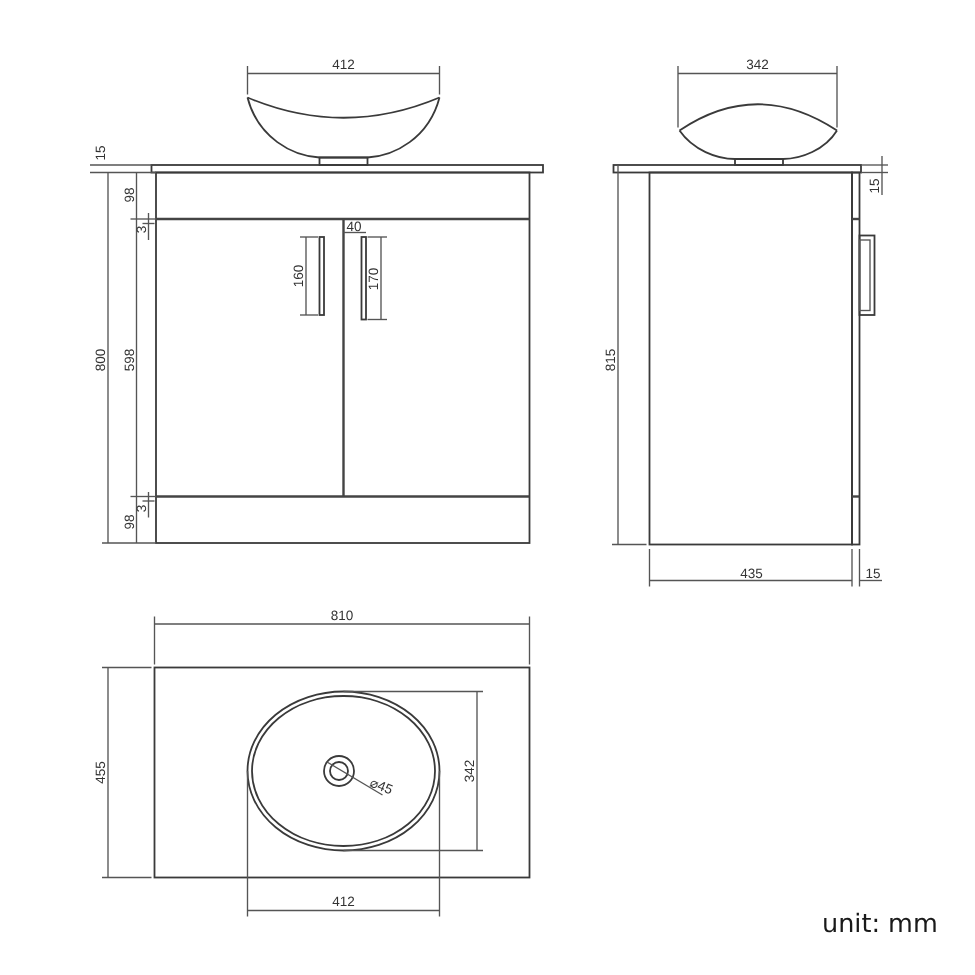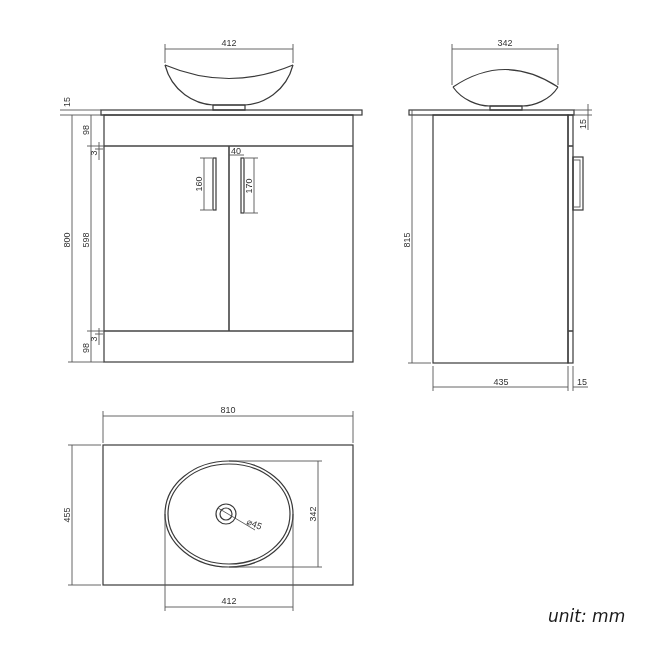--- a/index.html
+++ b/index.html
@@ -4,21 +4,21 @@
   <style>
     html, body { margin: 0; padding: 0; background: #ffffff; }
     body { width: 650px; height: 650px; overflow: hidden; position: relative; }
     #drawing { position: absolute; left: 0; top: 0; width: 650px; height: 650px; }
     .ln { stroke: #3a3a3a; stroke-width: 1.2; fill: none; }
     .ln-thin { stroke: #555555; stroke-width: 0.9; fill: none; }
     .ln-thick { stroke: #444444; stroke-width: 1.6; fill: none; }
     .dim-text { font-family: "Liberation Sans", sans-serif; font-size: 9px; fill: #333333; }
     .unit-label {
       position: absolute; left: 548px; top: 606px;
-      font-family: "DejaVu Sans", sans-serif; font-size: 17px; color: #1a1a1a; font-style: italic;
+      font-family: "DejaVu Sans", sans-serif; font-size: 17px; color: #1a1a1a;
     }
   </style>
 </head>
 <body>
 
 <svg id="drawing" viewBox="0 0 650 650" xmlns="http://www.w3.org/2000/svg">
   <defs></defs>
 
   <g>
 

